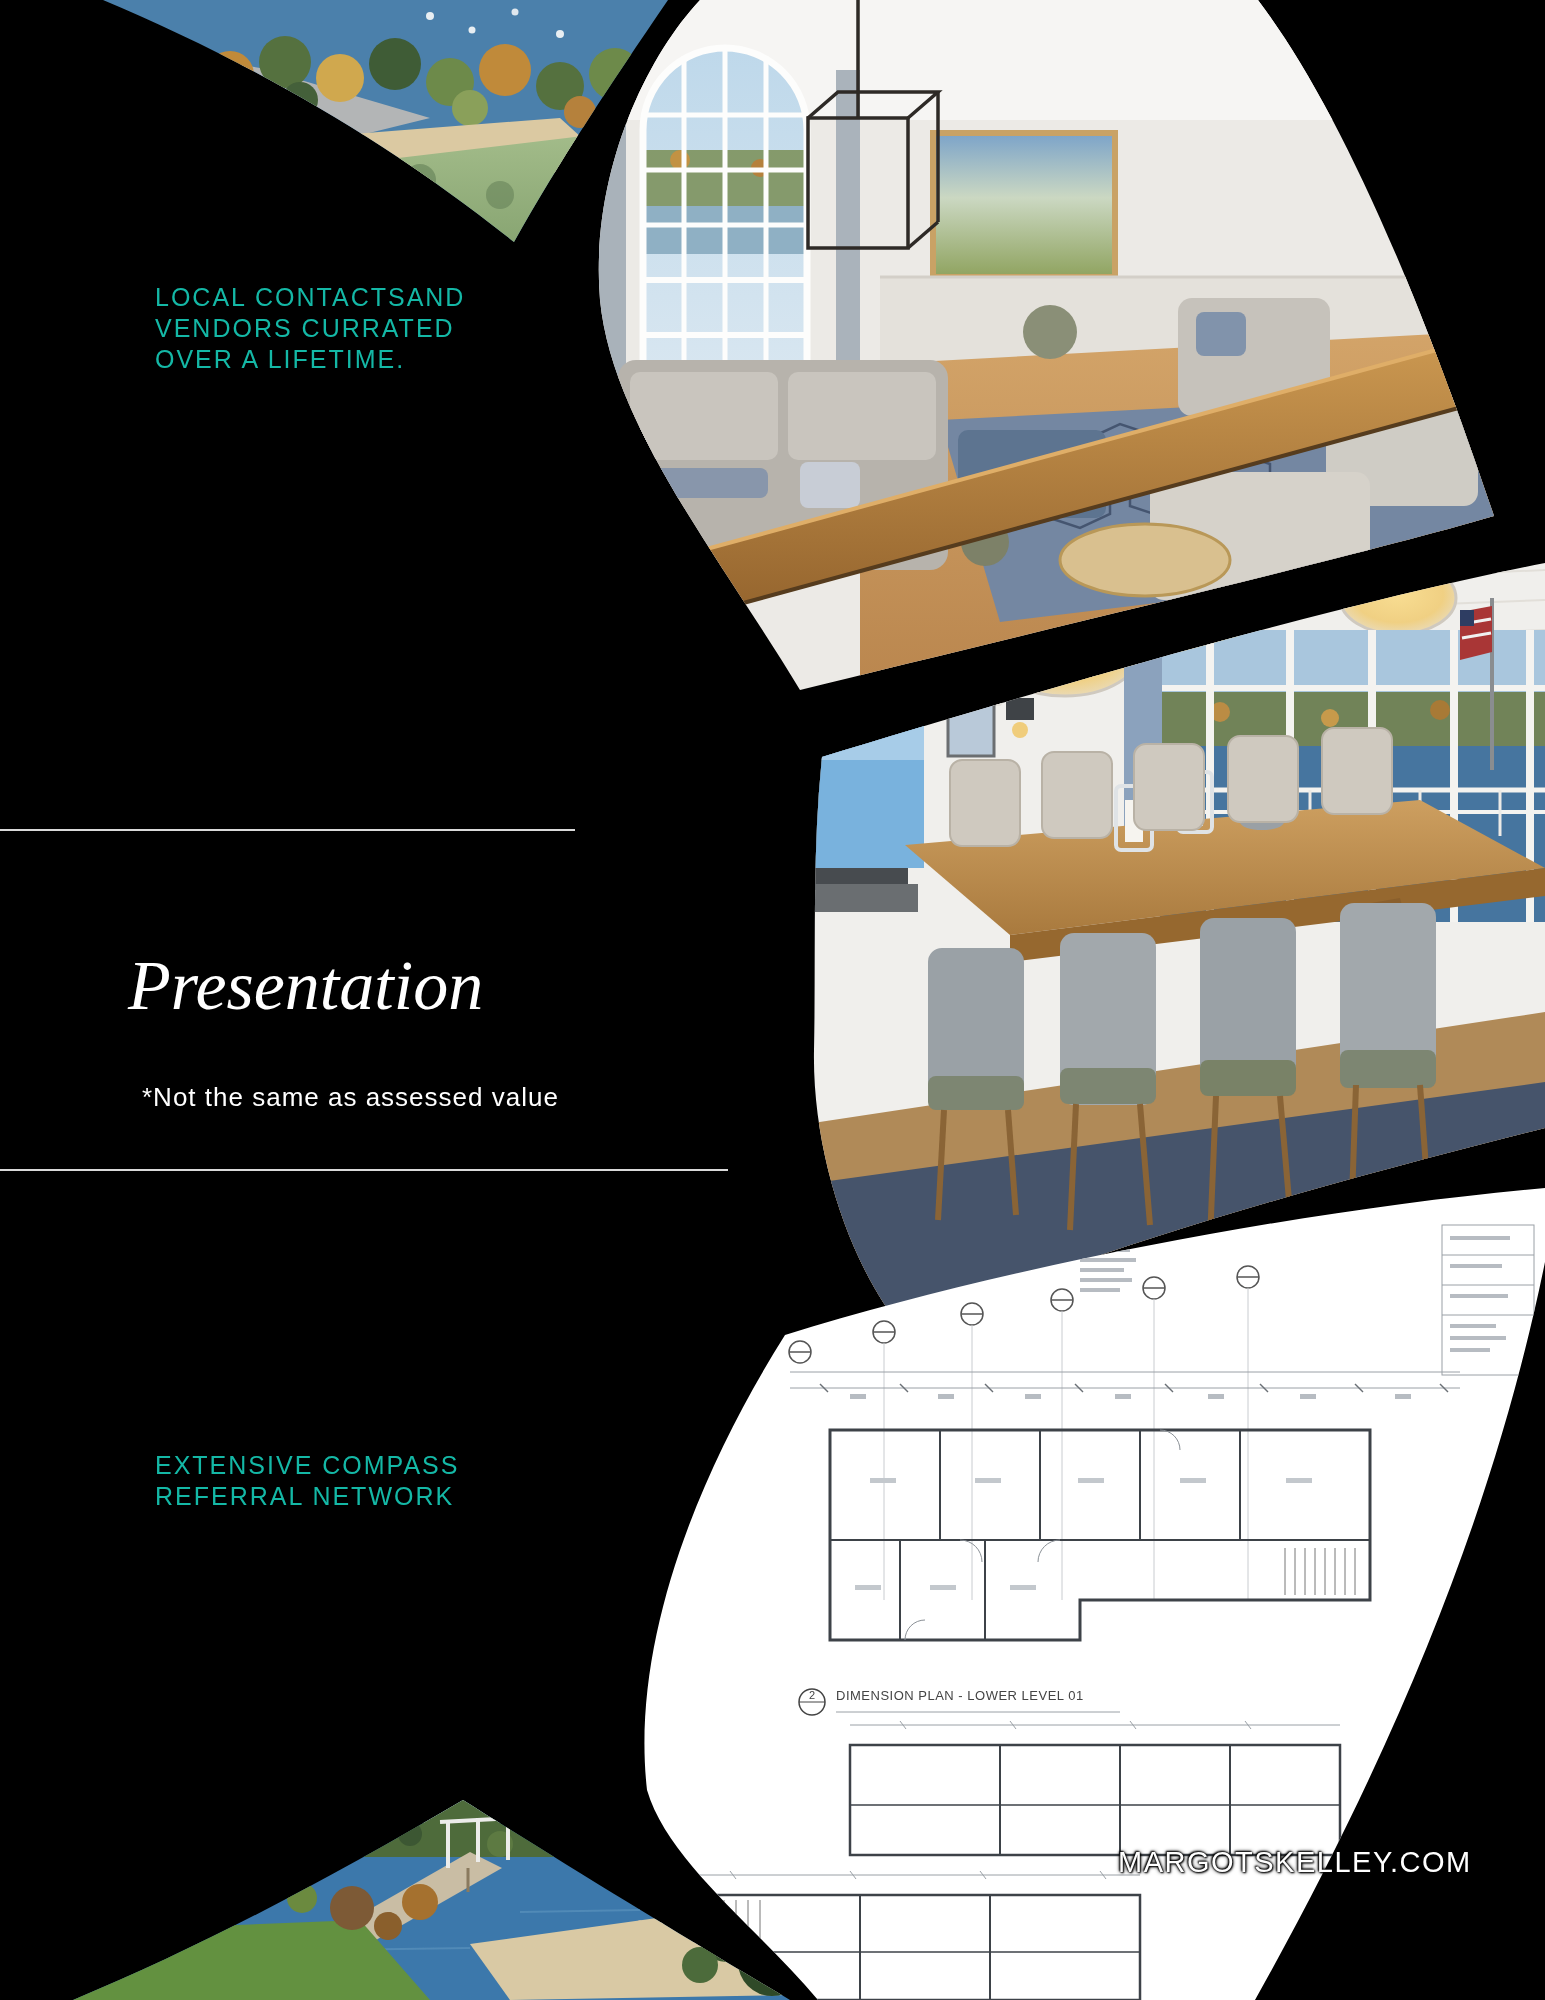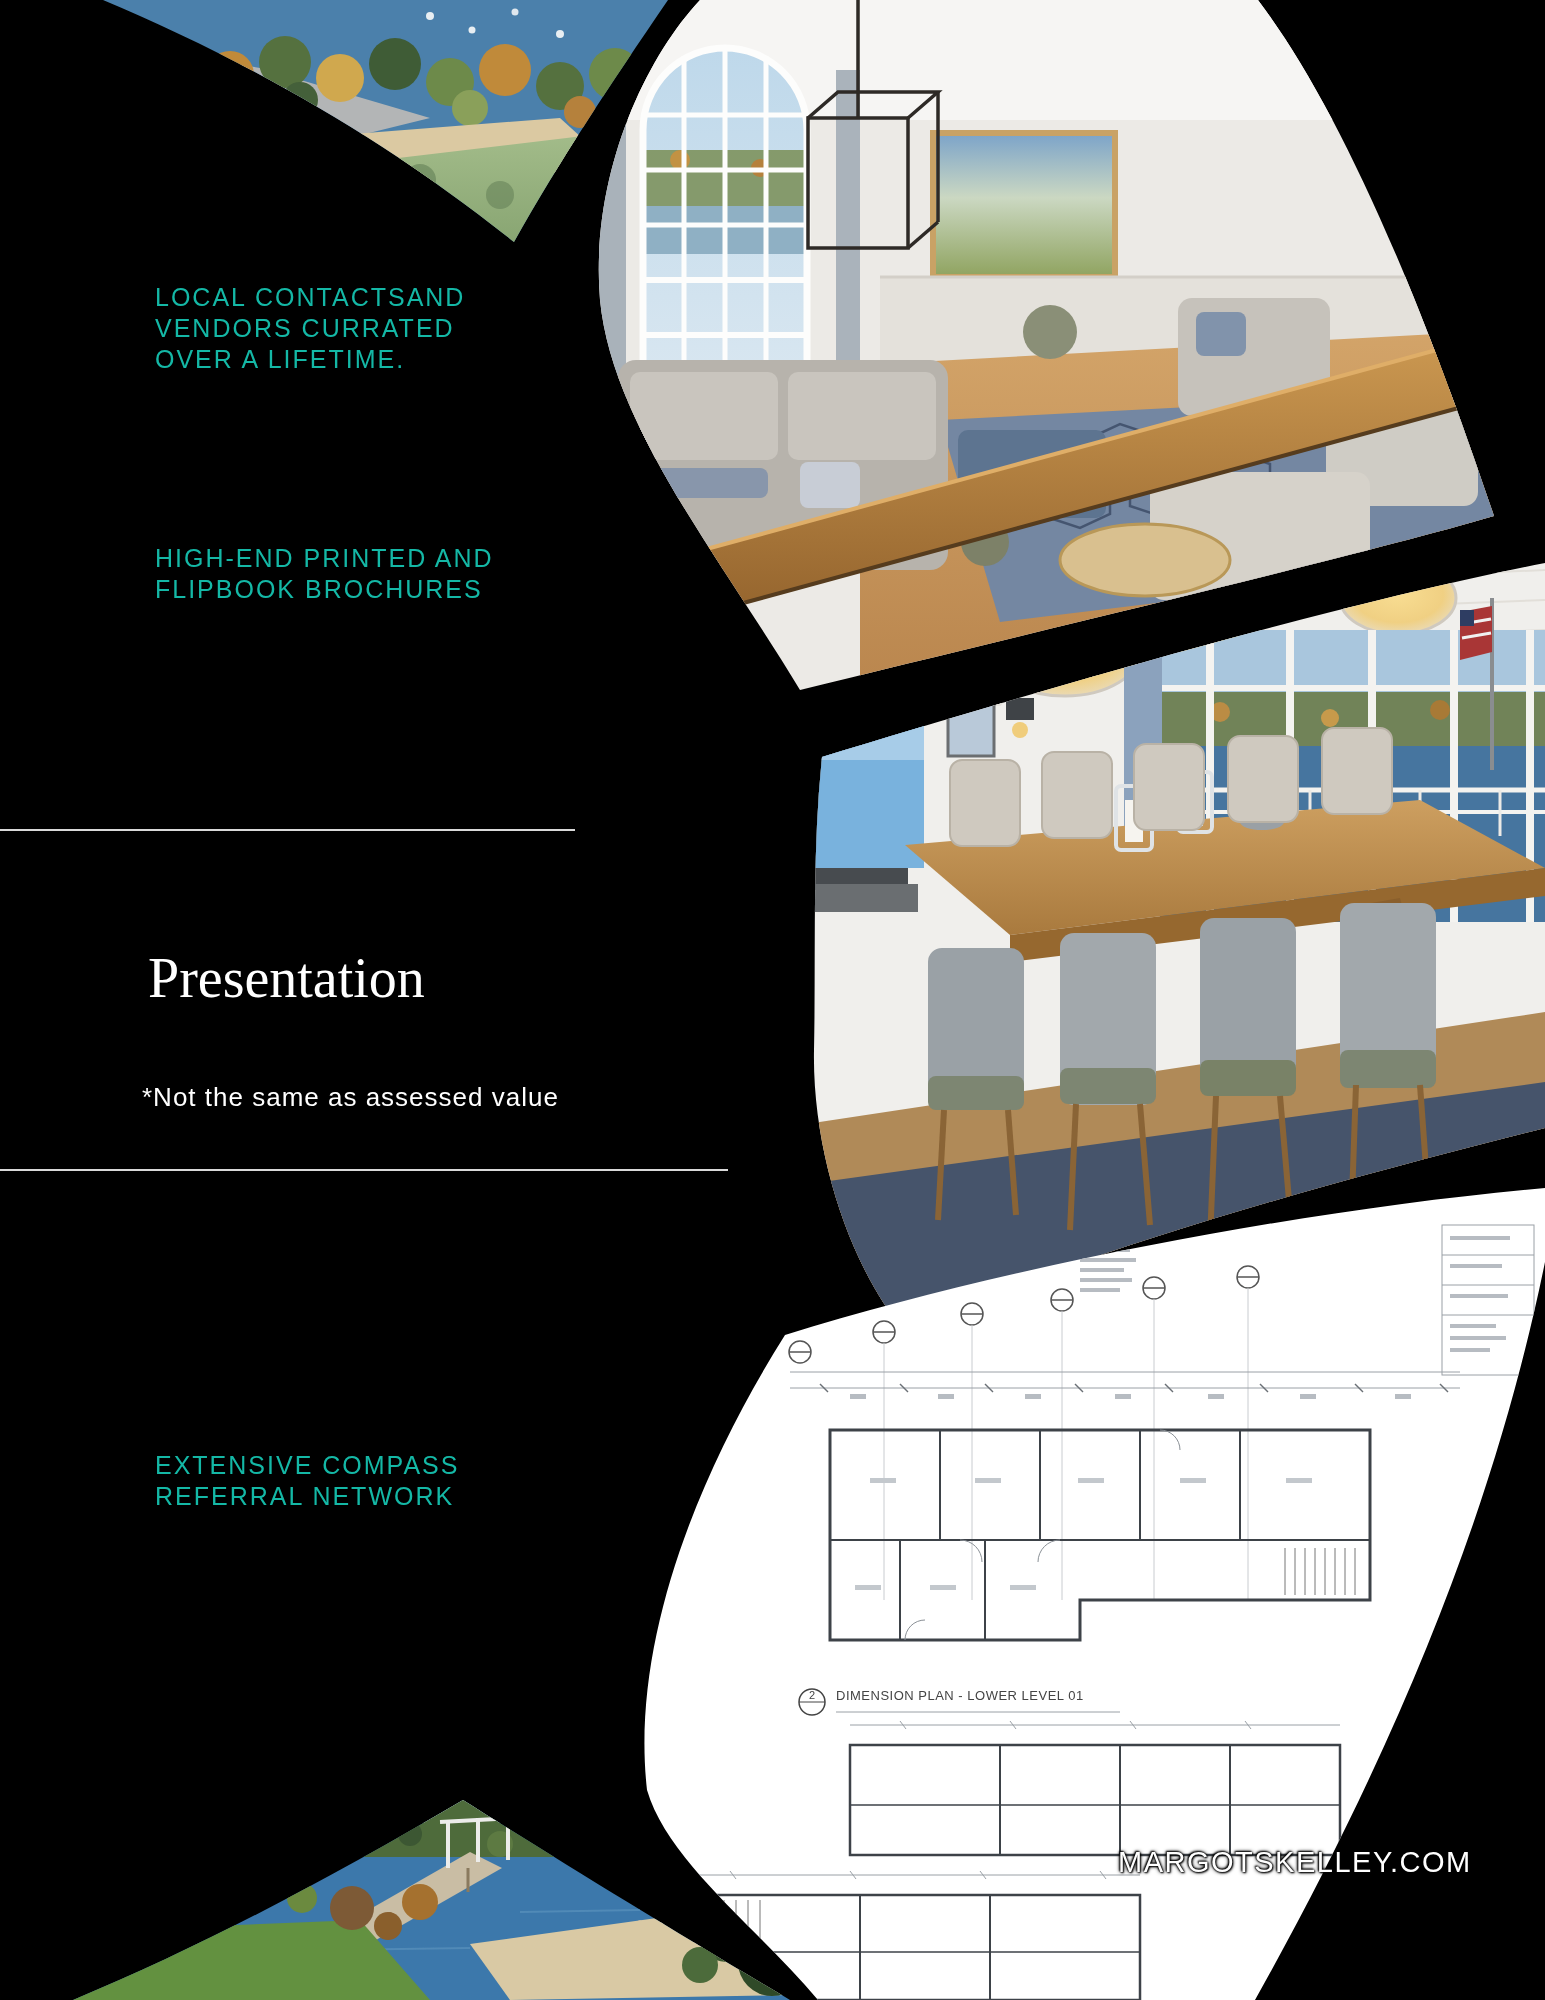--- a/index.html
+++ b/index.html
@@ -11,22 +11,22 @@
   .caps{
     position:absolute;font-size:25px;letter-spacing:2px;line-height:31px;
     font-weight:400;color:#14b8a6;white-space:nowrap;
   }
   .divider{position:absolute;height:2px;background:#d9d9d9;left:0;}
   .kicker{
     position:absolute;font-size:37px;font-weight:700;letter-spacing:1px;
     color:#fff;white-space:nowrap;
   }
   .script-title{
-    position:absolute;font-family:"Liberation Serif",serif;
-    font-size:56px;font-weight:400;color:#fff;white-space:nowrap;margin-left:20px;
+    position:absolute;font-family:"Liberation Serif",serif;font-style:italic;
+    font-size:70px;font-weight:400;color:#fff;white-space:nowrap;
   }
   .footnote{
     position:absolute;font-size:26px;letter-spacing:1px;color:#fff;white-space:nowrap;
   }
   .website{
     position:absolute;font-size:29px;letter-spacing:1.5px;color:#fff;white-space:nowrap;
     text-shadow:0 0 4px rgba(0,0,0,.95),0 0 2px #000,1px 1px 2px #000,-1px -1px 2px #000;
     text-align:right;
   }
 </style>
@@ -504,24 +504,20 @@
       <circle cx="700" cy="1965" r="18" fill="#4c6b3b"></circle>
     </g>
   </svg>
 
   <div class="caps" style="left:155px;top:282px">
     <div>LOCAL CONTACTSAND</div>
     <div>VENDORS CURRATED</div>
     <div>OVER A LIFETIME.</div>
   </div>
 
-  <div class="caps" style="left:155px;top:543px">
-    <div>HIGH-END PRINTED AND</div>
-    <div>FLIPBOOK BROCHURES</div>
-  </div>
 
 
   <div class="divider" style="top:829px;width:575px"></div>
 
   <div class="script-title" style="left:128px;top:946px">Presentation</div>
   <div class="footnote" style="left:142px;top:1082px">*Not the same as assessed value</div>
 
   <div class="divider" style="top:1169px;width:728px"></div>
 
 

